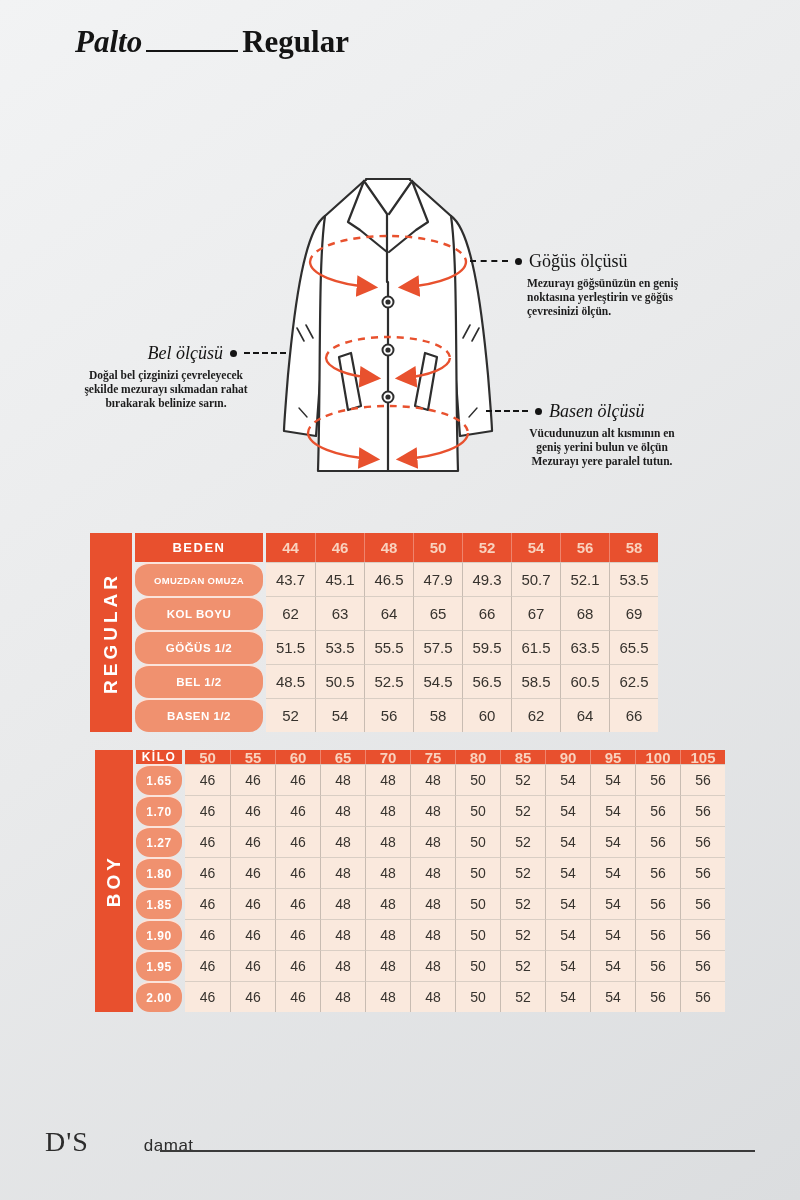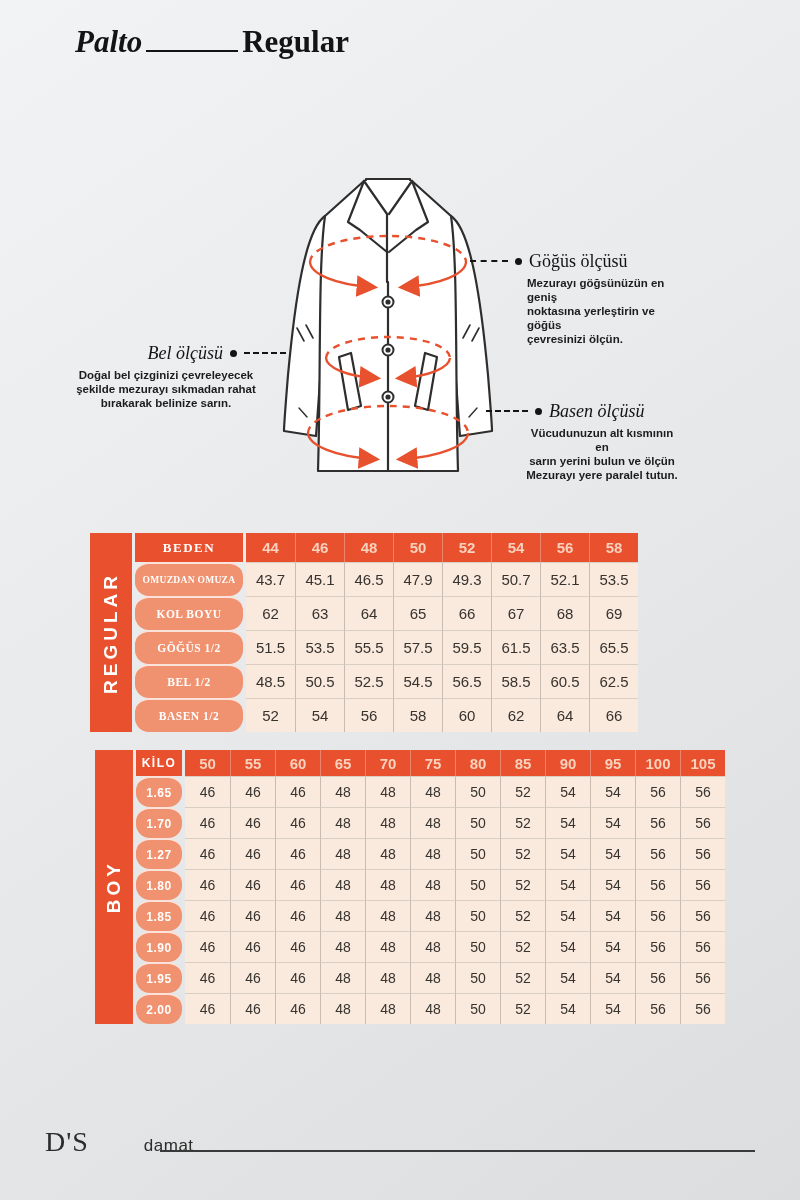--- a/index.html
+++ b/index.html
@@ -19,21 +19,21 @@
   
   .coat{position:absolute;left:263px;top:170px;width:250px;height:330px;}
 
   
   .ann{position:absolute;color:#141414;}
   .ann-head{display:flex;align-items:center;gap:7px;}
   .ann-title{font-family:"Liberation Serif",serif;font-weight:normal;font-size:18px;line-height:1;}
   .ann-title.it{font-style:italic;}
   .dash{height:0;border-top:2.5px dashed #141414;}
   .dot{width:7px;height:7px;border-radius:50%;background:#141414;flex:0 0 auto;}
-  .desc{font-family:Liberation Sans, sans-serif;font-weight:bold;font-size:11.5px;line-height:14px;color:#1c1c1c;white-space:pre-line;margin:6px 0 0 0;}
+  .desc{font-family:Liberation Serif, serif;font-weight:bold;font-size:11.5px;line-height:14px;color:#1c1c1c;white-space:pre-line;margin:6px 0 0 0;}
 
   .ann-chest{left:470px;top:252px;}
   .ann-chest .dash{width:38px;}
   .ann-chest .desc{margin-left:57px;width:160px;text-align:left;}
 
   .ann-waist{left:60px;top:344px;width:226px;}
   .ann-waist .ann-head{justify-content:flex-end;}
   .ann-waist .dash{width:42px;}
   .ann-waist .desc{text-align:center;padding-right:14px;}
 
@@ -53,33 +53,33 @@
   .hval{background:var(--accent);color:#f9d2be;font-size:15px;font-weight:bold;}
   .hval + .hval{border-left:1px solid rgba(255,255,255,.3);}
   .rlbl{background:var(--labelcell);color:#fff;letter-spacing:.5px;font-weight:bold;border-radius:14px;}
   .trow:not(.thead) .rlbl{border-top:2px solid rgba(255,255,255,.75);}
   .dval{background:var(--datacell);color:#37332e;font-size:15px;}
   .dval + .dval{border-left:1px solid #c8bcb2;}
   .trow:not(.thead) .dval{border-top:1px solid #d9cec4;}
 
   .tbl1{left:90px;top:533px;}
   .tbl1 .side-bar{width:42px;}
-  .tbl1 .lblcell{width:108px;margin-right:3px;font-family:Liberation Serif, serif;}
+  .tbl1 .lblcell{width:128px;margin-right:3px;}
   .tbl1 .vcell{width:49px;}
   .tbl1 .trow{height:34px;}
   .tbl1 .trow.thead{height:29px;}
   .tbl1 .rlbl{font-size:11.5px;}
   .tbl1 .rlbl.small{font-size:9.5px;letter-spacing:.3px;}
 
   .tbl2{left:95px;top:750px;}
   .tbl2 .side-bar{width:38px;}
   .tbl2 .lblcell{width:46px;margin-right:3px;}
   .tbl2 .vcell{width:45px;}
   .tbl2 .trow{height:31px;}
-  .tbl2 .trow.thead{height:26px;text-align:right;}
+  .tbl2 .trow.thead{height:14px;text-align:right;}
   .tbl2 .hlbl{font-size:12px;}
   .tbl2 .rlbl{font-size:12px;}
   .tbl2 .dval{font-size:14px;}
 
   
   .footer{position:absolute;left:45px;top:1126px;display:flex;align-items:baseline;color:#2c2c2c;gap:48px;}
   .brand-main{font-family:"Liberation Serif",serif;font-size:28px;letter-spacing:1px;}
   .brand-sub{font-family:"Liberation Sans",sans-serif;font-size:17px;margin-left:7px;letter-spacing:.5px;}
   .footer-line{position:absolute;left:160px;right:45px;top:1150px;height:2px;background:#3a3a3a;}
 </style>
@@ -171,21 +171,21 @@
 bırakarak belinize sarın.</p>
   </div>
 
   <div class="ann ann-hip">
     <div class="ann-head">
       <span class="dash"></span>
       <span class="dot"></span>
       <span class="ann-title it">Basen ölçüsü</span>
     </div>
     <p class="desc">Vücudunuzun alt kısmının en
-sarın yerini bulun ve ölçün
+geniş yerini bulun ve ölçün
 Mezurayı yere paralel tutun.</p>
   </div>
 
   <section class="tbl tbl1">
     <div class="side-bar">
       <span>REGULAR</span>
     </div>
     <div class="tbl-body">
         <div class="trow thead">
           <div class="lblcell hlbl">BEDEN</div>

